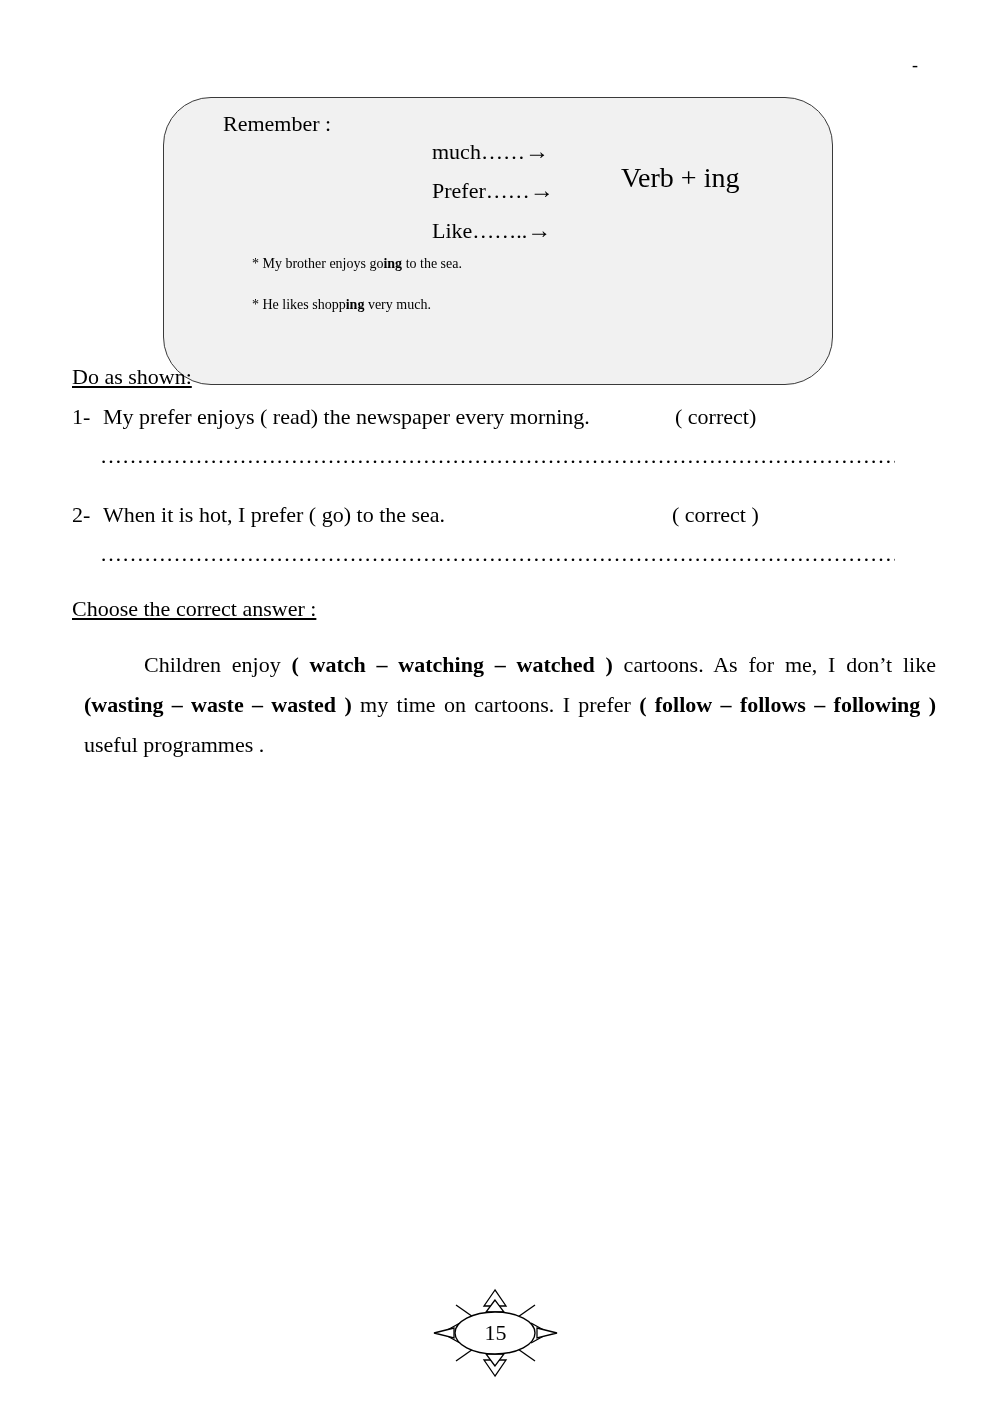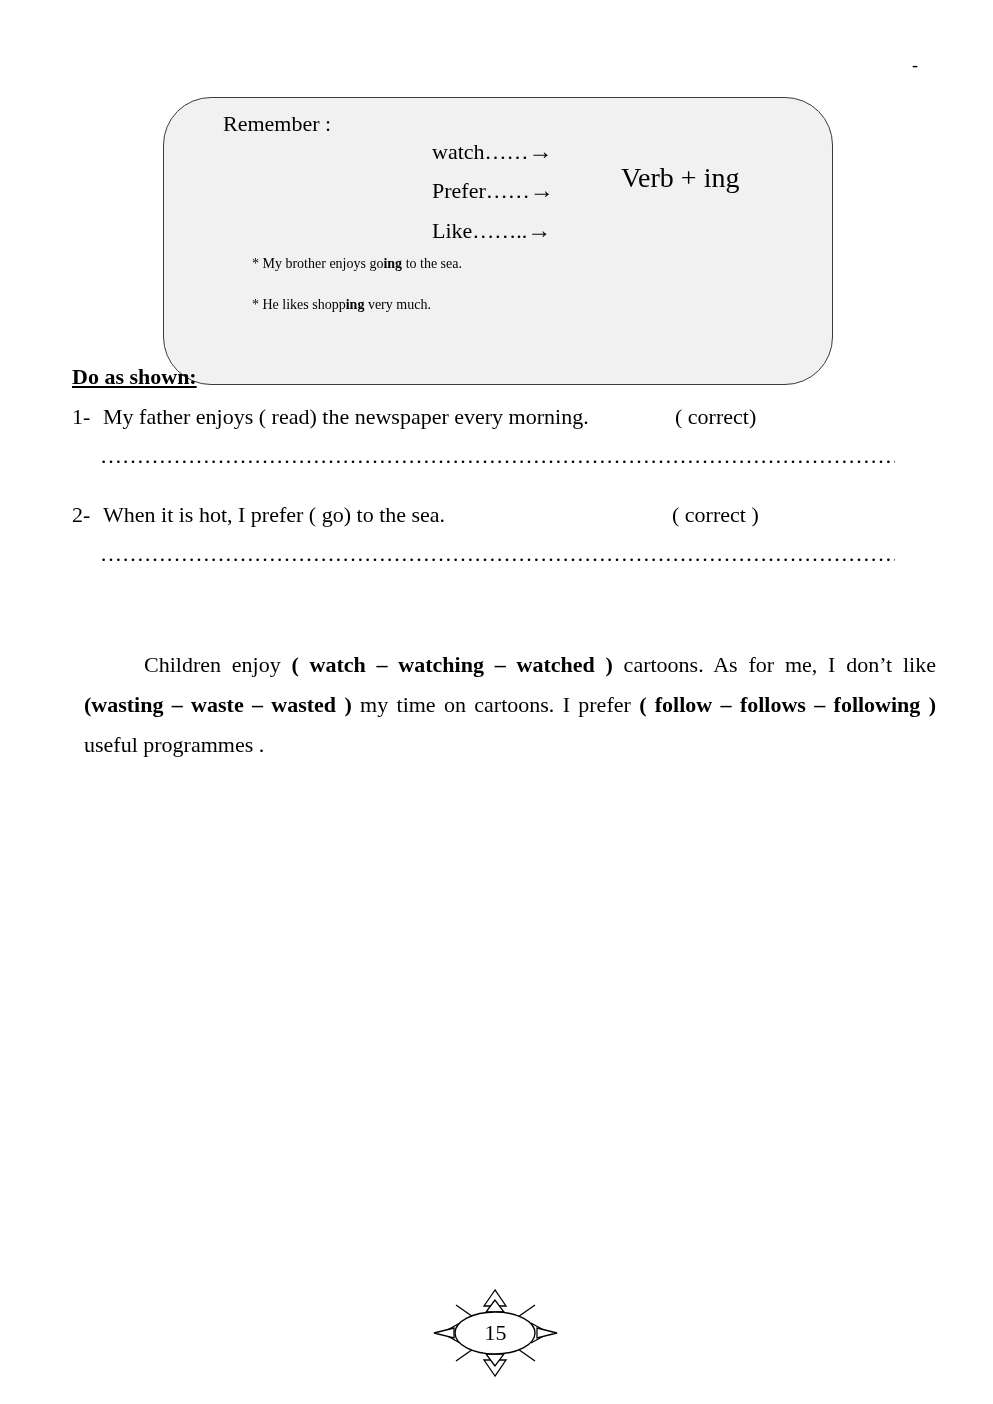--- a/index.html
+++ b/index.html
@@ -31,21 +31,21 @@
   .rule-like   { left: 268px; top: 119px; }
   .rule-note   { position: absolute; left: 457px; top: 64px; font-size: 28px; }
   .arrow { font-weight: bold; font-size: 24px; }
   .example { position: absolute; left: 88px; font-size: 14px; white-space: nowrap; }
   .example-1 { top: 158px; }
   .example-2 { top: 199px; }
   .example b, .choose-paragraph b { font-weight: bold; }
 
   
   .heading {
-    position: absolute; font-size: 22px; font-weight: bold;
+    position: absolute; font-size: 22px; font-weight: normal;
     text-decoration: underline;
   }
   .do-heading { left: 72px; top: 364px; }
   .choose-heading { left: 72px; top: 596px; }
 
   
   .exercise-item { position: absolute; left: 72px; width: 870px; height: 32px; font-size: 22px; }
   .item-1 { top: 404px; }
   .item-2 { top: 502px; }
   .item-number { position: absolute; left: 0; top: 0; }
@@ -83,21 +83,21 @@
 <body>
 
 <div class="page">
 
   <span class="corner-mark">-</span>
 
   <div class="remember-box">
     <div class="remember-title">Remember :</div>
 
     <div class="rule-row rule-enjoy">
-      <span>watch……</span><span class="arrow">→</span>
+      <span>much……</span><span class="arrow">→</span>
     </div>
     <div class="rule-row rule-prefer">
       <span>Prefer……</span><span class="arrow">→</span>
     </div>
     <div class="rule-row rule-like">
       <span>Like……..</span><span class="arrow">→</span>
     </div>
     <div class="rule-note">Verb + ing</div>
 
     <div class="example example-1">
@@ -105,32 +105,33 @@
     </div>
     <div class="example example-2">
       <span>* He likes shopp</span><b>ing</b><span> very much.</span>
     </div>
   </div>
 
   <div class="heading do-heading">Do as shown:</div>
 
   <div class="exercise-item item-1">
     <span class="item-number">1-</span>
-    <span class="item-text">My father enjoys ( read) the newspaper every morning.</span>
+    <span class="item-text">My prefer enjoys ( read) the newspaper every morning.</span>
     <span class="item-mark">( correct)</span>
   </div>
   <div class="answer-line answer-line-1">………………………………………………………………………………………………………………………………………………….……</div>
 
   <div class="exercise-item item-2">
     <span class="item-number">2-</span>
     <span class="item-text">When it is hot, I prefer ( go) to the sea.</span>
     <span class="item-mark">( correct )</span>
   </div>
   <div class="answer-line answer-line-2">………………………………………………………………………………………………………………………………………………….……</div>
 
+  <div class="heading choose-heading">Choose  the correct answer  :</div>
 
   <p class="choose-paragraph"><span>Children enjoy </span><b>( watch – watching – watched )</b><span> cartoons. As for me, I don’t like </span><b>(wasting – waste – wasted )</b><span> my time on cartoons. I prefer </span><b>( follow – follows – following )</b><span> useful programmes .</span></p>
 
   <div class="page-number-sun">
     <svg class="sun-svg" width="155" height="90" viewBox="0 0 155 90">
       <line x1="38" y1="17" x2="58" y2="31"></line>
       <line x1="117" y1="17" x2="97" y2="31"></line>
       <line x1="38" y1="73" x2="58" y2="59"></line>
       <line x1="117" y1="73" x2="97" y2="59"></line>
       <polygon points="77,2 66,18 88,18"></polygon>

